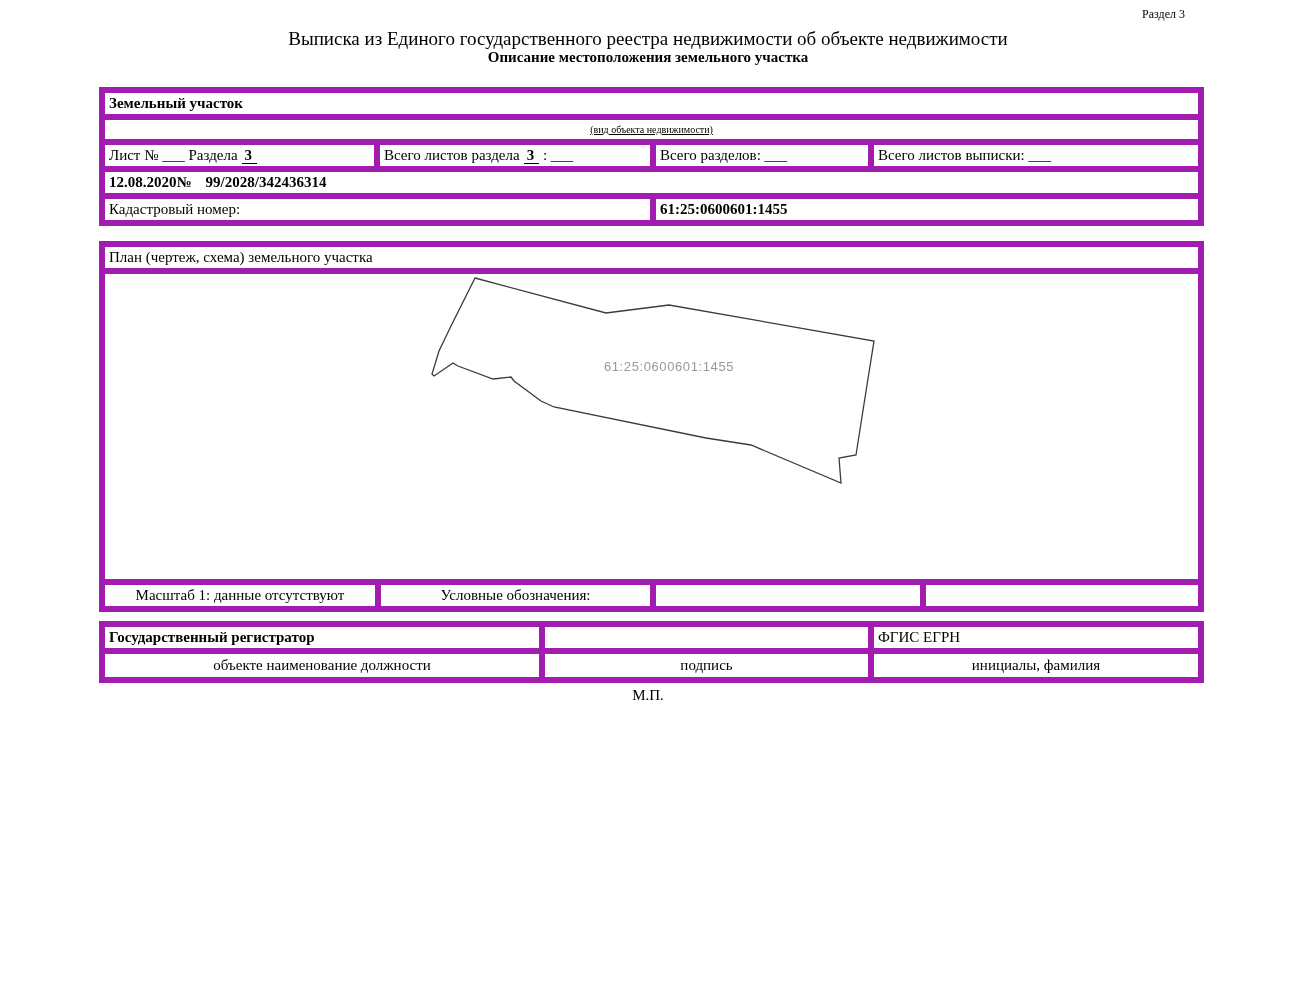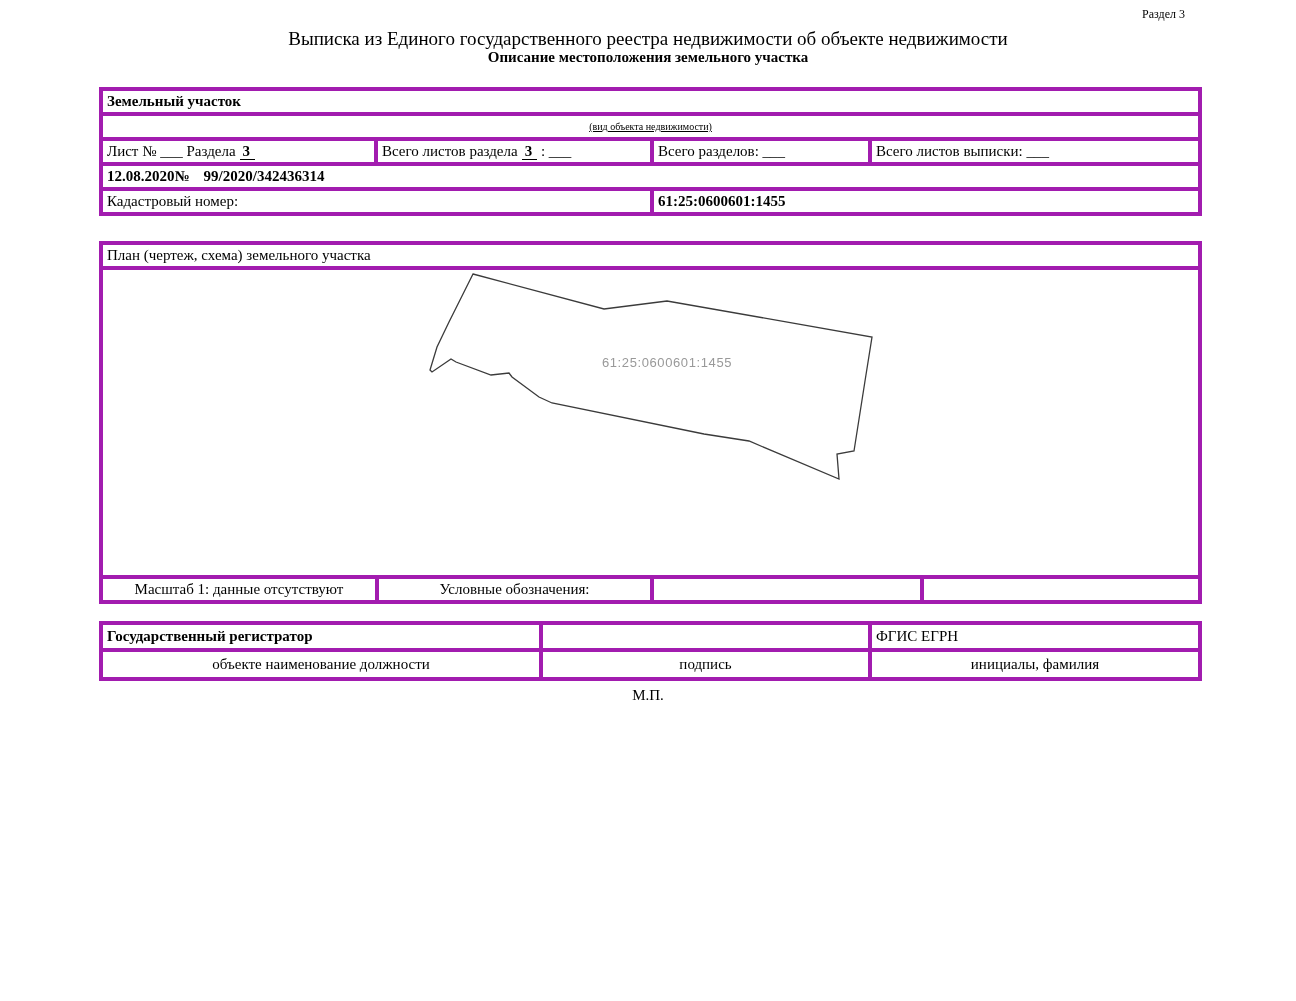--- a/index.html
+++ b/index.html
@@ -40,21 +40,21 @@
   table.tbl {
     position: absolute;
     left: 99px;
     width: 1099px;
     border-collapse: collapse;
     table-layout: fixed;
     border: 2px solid #000;
     font-size: 15px;
   }
   table.tbl td {
-    border: 4px solid #a21caf;
+    border: 6px solid #a21caf;
     padding: 2px 4px;
     height: 25px;
     vertical-align: middle;
     overflow: hidden;
     white-space: nowrap;
   }
   .object-table { top: 87px; }
   .plan-table   { top: 241px; }
   .reg-table    { top: 621px; }
   .b { font-weight: bold; }
@@ -116,21 +116,21 @@
     <tr>
       <td colspan="4" class="caption center">(вид объекта недвижимости)</td>
     </tr>
     <tr>
       <td><span>Лист № ___ Раздела</span><span class="num3">3</span></td>
       <td><span>Всего листов раздела</span><span class="num3">3</span> <span>: ___</span></td>
       <td>Всего разделов: ___</td>
       <td>Всего листов выписки: ___</td>
     </tr>
     <tr>
-      <td colspan="4" class="b"><span class="date-span">12.08.2020</span><span class="numsign-span">№</span><span>99/2020/342436314</span></td>
+      <td colspan="4" class="b"><span class="date-span">12.08.2020</span><span class="numsign-span">№</span><span>99/2028/342436314</span></td>
     </tr>
     <tr>
       <td colspan="2">Кадастровый номер:</td>
       <td colspan="2" class="b">61:25:0600601:1455</td>
     </tr>
   </tbody>
     </table>
 
   <table class="tbl plan-table">
     <colgroup>

